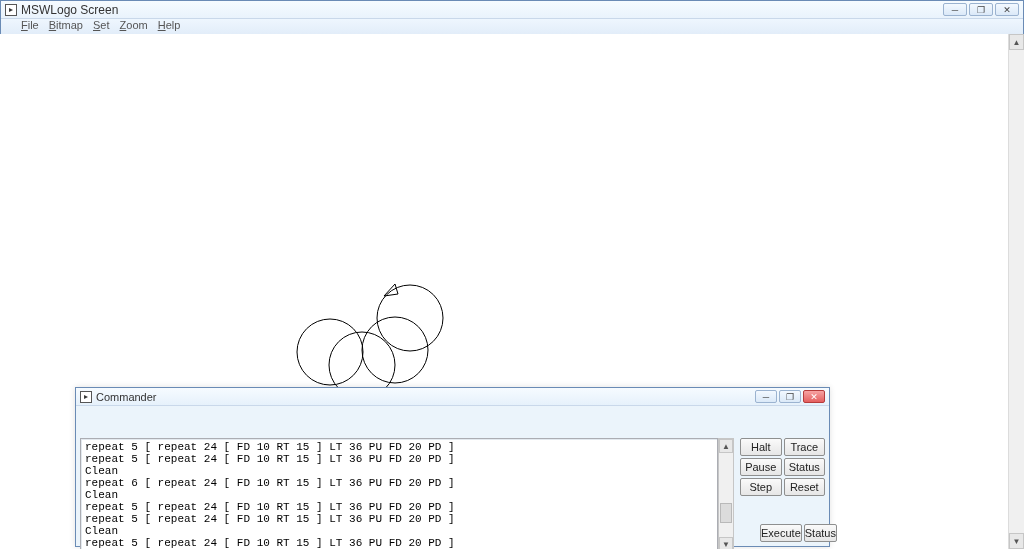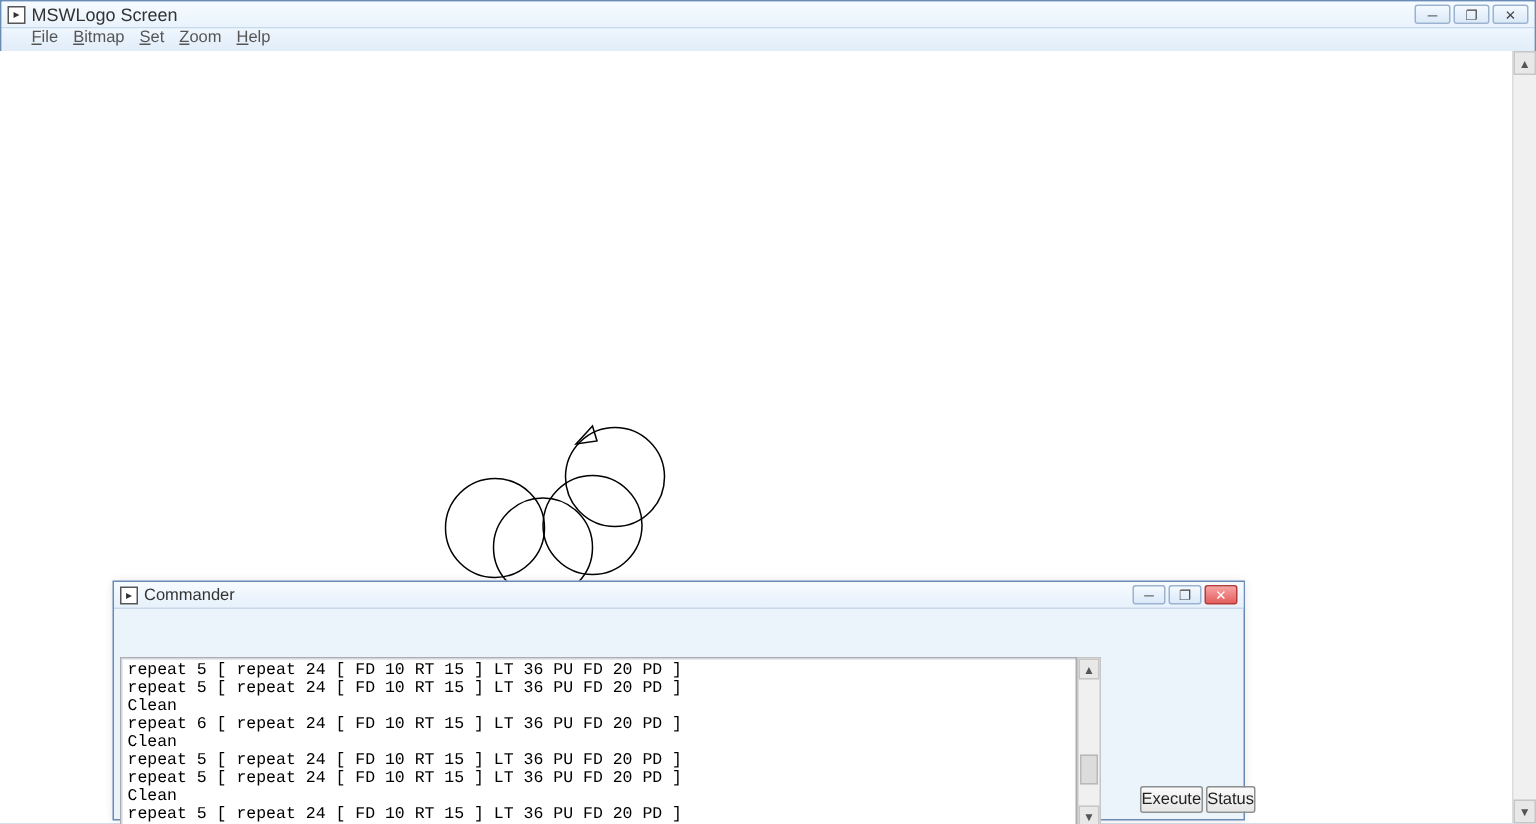--- a/index.html
+++ b/index.html
@@ -250,19 +250,33 @@
     </div>
     <div class="history-hscroll">
       <div class="sb-btn">◀</div>
       <div class="sb-btn">▶</div>
     </div>
 
     <div class="input-line">
       <input type="text" value="" style="">
     </div>
 
+    <div class="cmd-buttons">
+      <div class="row">
+        <div class="cmd-btn">Halt</div>
+        <div class="cmd-btn">Trace</div>
+      </div>
+      <div class="row">
+        <div class="cmd-btn">Pause</div>
+        <div class="cmd-btn">Status</div>
+      </div>
+      <div class="row">
+        <div class="cmd-btn">Step</div>
+        <div class="cmd-btn">Reset</div>
+      </div>
+    </div>
 
     <div class="bottom-buttons">
       <div class="cmd-btn">Execute</div>
       <div class="cmd-btn">Status</div>
     </div>
   </div>
 </div>
 
 </body></html>

